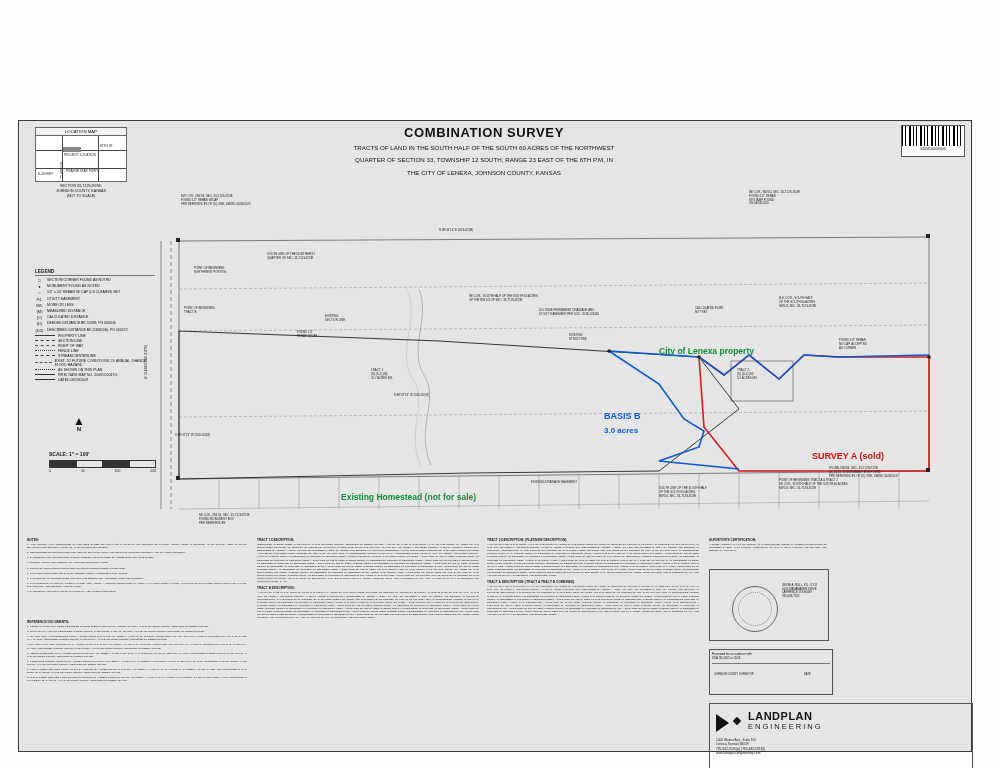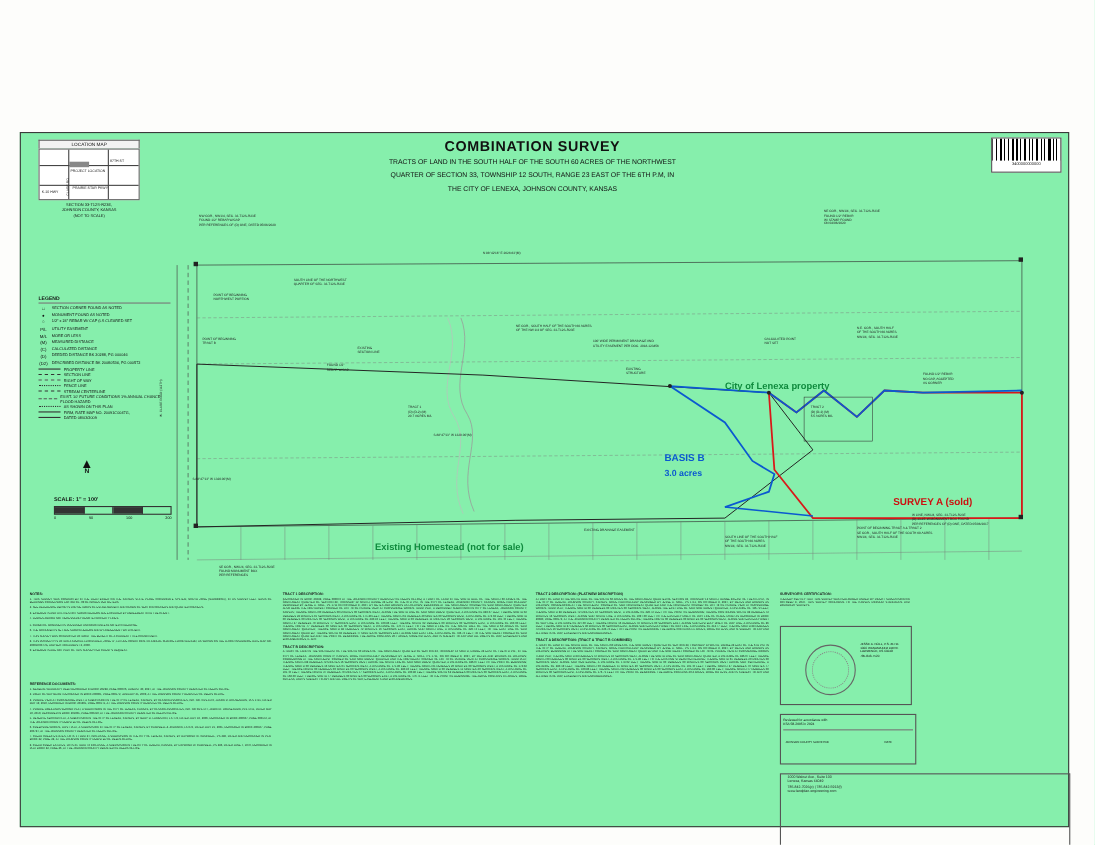--- a/index.html
+++ b/index.html
@@ -1,18 +1,18 @@
 <!DOCTYPE html>
 <html><head>
 <meta charset="utf-8">
 <style>
   html,body{margin:0;padding:0;background:#ffffff;}
   body{width:995px;height:768px;font-family:"Liberation Sans", sans-serif;color:#111;overflow:hidden;}
   #sheet{position:relative;width:995px;height:768px;background:#fdfdfb;}
-  .frame{position:absolute;left:18px;top:120px;width:952px;height:630px;border:1px solid #3a3a3a;background:#86efac;}
+  .frame{position:absolute;left:18px;top:120px;width:952px;height:630px;border:1px solid #3a3a3a;background:#e5e5e5;}
 
   
   .titleblock{position:absolute;left:250px;top:4px;width:430px;text-align:center;}
   .titleblock .main{font-size:13px;font-weight:bold;letter-spacing:.6px;color:#111;}
   .titleblock .sub{font-size:6.2px;line-height:8.4px;margin-top:4px;color:#111;}
 
   
   .barcode{position:absolute;right:6px;top:4px;width:62px;height:30px;border:1px solid #555;background:#fff;overflow:hidden;}
   .barcode .bars{height:20px;width:100%;
     background:repeating-linear-gradient(90deg,#000 0 1px,#fff 1px 3px,#000 3px 4px,#fff 4px 7px,#000 7px 9px,#fff 9px 11px);}
@@ -416,20 +416,30 @@
     <div class="stampbox">
       <div>Reviewed for accordance with</div>
       <div>KSA 58-2005 in 2024</div>
       <div class="stampline">
         <span style="left:2px">JOHNSON COUNTY SURVEYOR</span>
         <span style="left:92px">DATE</span>
       </div>
     </div>
 
     <div class="logobox">
+      <div class="logorow">
+        <div class="logomark">
+          <div class="tri"></div>
+          <div class="dot"></div>
+        </div>
+        <div class="logotext">
+          <div class="l1">LANDPLAN</div>
+          <div class="l2">ENGINEERING</div>
+        </div>
+      </div>
       <div class="logoaddr">
         <div>1000 Walnut Ave., Suite 100</div>
         <div>Lenexa, Kansas 66049</div>
         <div>785-842-7026(p) | 785-842-5913(f)</div>
         <div>www.landplan-engineering.com</div>
       </div>
     </div>
 
   </div>
 </div>

